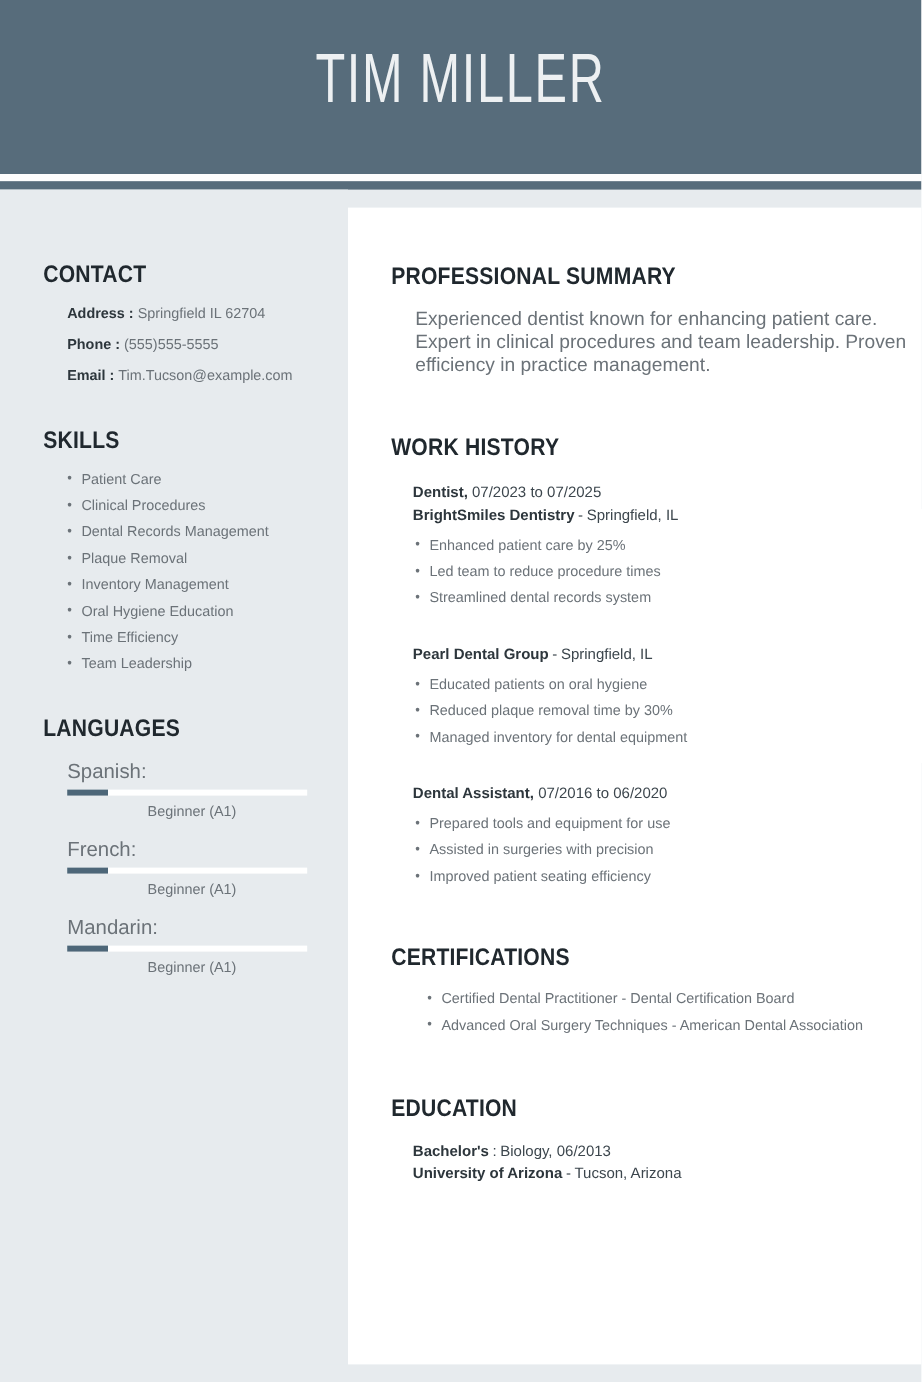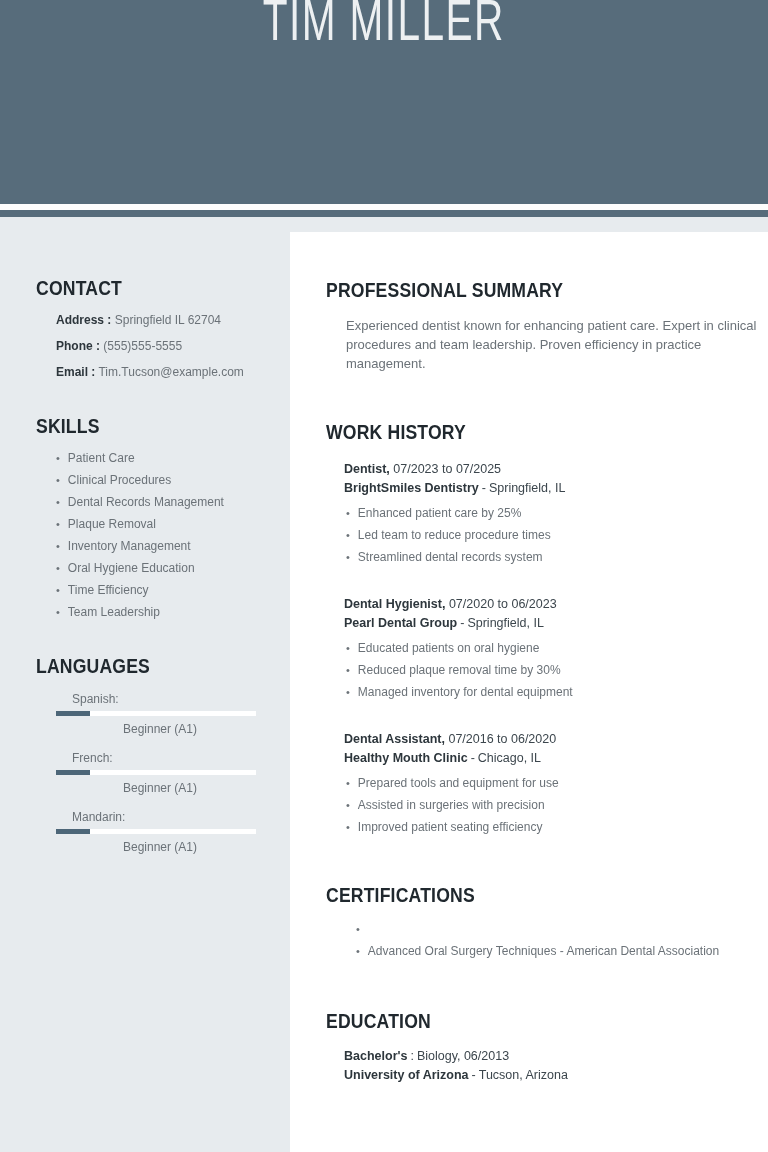--- a/index.html
+++ b/index.html
@@ -16,22 +16,22 @@
   }
   *{margin:0;padding:0;box-sizing:border-box;}
   html,body{background:#fff;}
   body{font-family:"Liberation Sans",sans-serif;}
   .page{
     width:768px;height:1152px;margin:0 auto;position:relative;
     background:var(--page-bg);overflow:hidden;
   }
   
   .header{
-    height:204px;background:var(--header-bg);
-    display:flex;justify-content:center;
+    height:145px;background:var(--header-bg);
+    display:flex;align-items:center;justify-content:center;
   }
   .doc-title{
     color:var(--title-text);
     font-size:58px;font-weight:400;letter-spacing:2px;
     transform:scaleX(0.70);
     margin-top:-14px;
     white-space:nowrap;
   }
   .divider-white{height:6px;background:#fdfdfd;}
   .divider-slate{height:7px;background:var(--header-bg);}
@@ -59,28 +59,28 @@
   .skills-section{margin-top:36px;}
   .bullet-list{list-style:none;margin-left:20px;}
   .bullet-list li{
     font-size:12px;line-height:13px;margin-bottom:9px;color:var(--body-text);
     display:flex;align-items:flex-start;
   }
   .dot{color:var(--body-text);margin-right:8px;font-size:11px;line-height:13px;}
   
   .languages-section{margin-top:36px;}
   .lang-group{margin-left:20px;margin-bottom:15px;}
-  .lang-name{font-size:12px;color:var(--body-text);margin-bottom:5px;margin-left:16px;}
+  .lang-name{font-size:17px;color:var(--body-text);margin-bottom:5px;}
   .lang-bar{width:200px;height:5px;background:var(--bar-track);margin-bottom:6px;}
   .lang-bar-fill{height:100%;background:var(--bar-fill);}
   .lang-level{font-size:12px;color:var(--body-text);text-align:center;}
   
   .summary-text{
     margin:12px 4px 0 20px;width:412px;
-    font-size:13px;line-height:19px;color:var(--body-text);
+    font-size:16px;line-height:19px;color:var(--body-text);
   }
   .work-section{margin-top:48px;}
   .job{margin-left:18px;margin-top:16px;}
   .job + .job{margin-top:31px;}
   .job-line{font-size:12.5px;line-height:19px;color:var(--dark-text);}
   .job-line .b{font-weight:700;color:var(--bold-text);}
   .sep{margin:0 3px;}
   .job .bullet-list{margin-left:2px;margin-top:9px;}
   .certs-section{margin-top:50px;}
   .certs-section .bullet-list{margin-left:30px;margin-top:16px;}
@@ -219,24 +219,20 @@
               </li>
             <li>
                 <span class="dot">•</span>
                 <span>Streamlined dental records system</span>
               </li>
           </ul>
         </div>
 
         <div class="job">
           <div class="job-line">
-            <span class="b">Dental Hygienist,</span>
-            <span>07/2020 to 06/2023</span>
-          </div>
-          <div class="job-line">
             <span class="b">Pearl Dental Group</span><span class="sep">-</span><span>Springfield, IL</span>
           </div>
           <ul class="bullet-list">
             <li>
                 <span class="dot">•</span>
                 <span>Educated patients on oral hygiene</span>
               </li>
             <li>
                 <span class="dot">•</span>
                 <span>Reduced plaque removal time by 30%</span>
@@ -245,23 +241,20 @@
                 <span class="dot">•</span>
                 <span>Managed inventory for dental equipment</span>
               </li>
           </ul>
         </div>
 
         <div class="job">
           <div class="job-line">
             <span class="b">Dental Assistant,</span>
             <span>07/2016 to 06/2020</span>
-          </div>
-          <div class="job-line">
-            <span class="b">Healthy Mouth Clinic</span><span class="sep">-</span><span>Chicago, IL</span>
           </div>
           <ul class="bullet-list">
             <li>
                 <span class="dot">•</span>
                 <span>Prepared tools and equipment for use</span>
               </li>
             <li>
                 <span class="dot">•</span>
                 <span>Assisted in surgeries with precision</span>
               </li>
@@ -271,20 +264,21 @@
               </li>
           </ul>
         </div>
       </div>
 
       <div class="certs-section">
         <div class="s-heading">CERTIFICATIONS</div>
         <ul class="bullet-list">
           <li>
               <span class="dot">•</span>
+              <span>Certified Dental Practitioner - Dental Certification Board</span>
             </li>
           <li>
               <span class="dot">•</span>
               <span>Advanced Oral Surgery Techniques - American Dental Association</span>
             </li>
         </ul>
       </div>
 
       <div class="edu-section">
         <div class="s-heading">EDUCATION</div>

